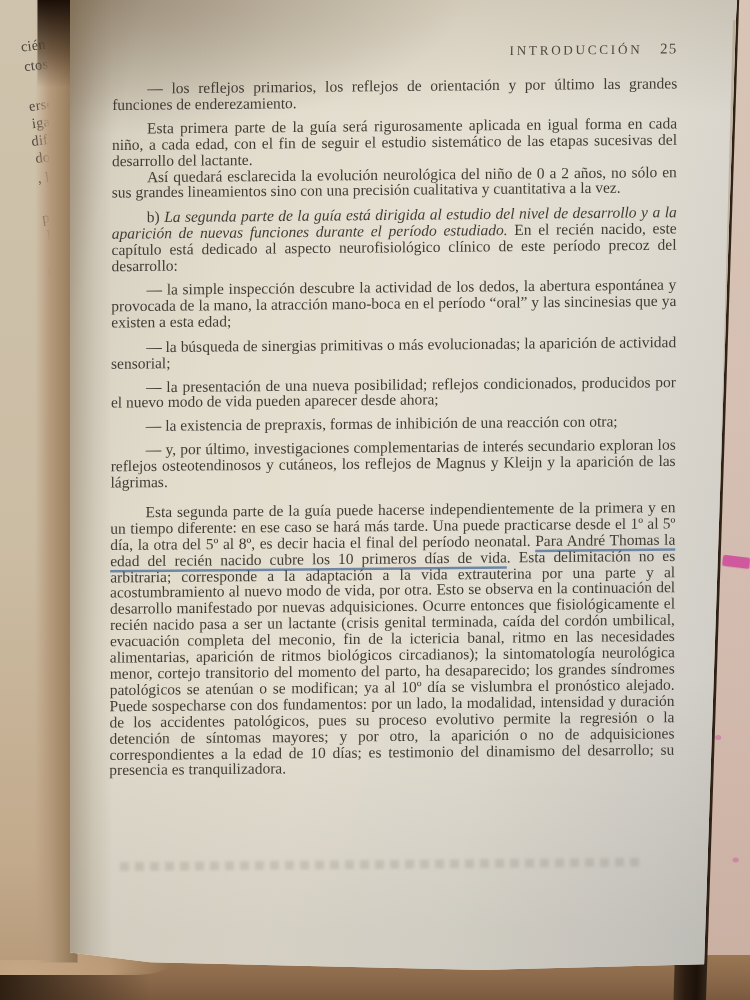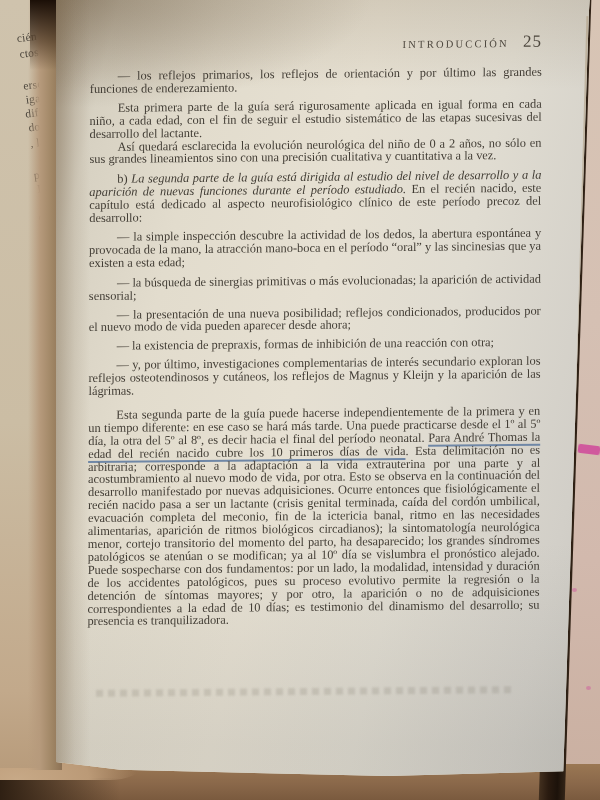--- a/index.html
+++ b/index.html
@@ -55,21 +55,21 @@
   .fore-edge{position:absolute;right:12px;top:20px;width:2px;height:96%;
     transform:rotate(1.6deg);background:rgba(170,150,120,.5);}
 
   
   .page-content{position:absolute;left:34px;top:40px;width:452px;
     transform:rotate(-0.55deg) skewX(-0.8deg);transform-origin:0 0;
     color:#413c34;}
   .running-head{display:flex;justify-content:flex-end;align-items:baseline;
     margin-bottom:14px;color:#4c463d;}
   .rh-title{font-size:10.5px;letter-spacing:2.2px;}
-  .rh-num{font-size:17px;letter-spacing:1px;margin-left:14px;}
+  .rh-num{font-size:12px;letter-spacing:1px;margin-left:14px;}
   .paragraphs{font-size:12.4px;line-height:12.9px;text-align:justify;}
   .para{margin:0;text-indent:28px;}
   .gap-sm{margin-top:6px;}
   .gap-md{margin-top:7px;}
   .gap-lg{margin-top:11px;}
   .seg-italic{font-style:italic;}
   .seg-underline{text-decoration:underline;text-decoration-thickness:1.6px;
     text-underline-offset:2.5px;text-decoration-skip-ink:none;}
   .ghost-line{position:absolute;left:40px;top:692px;width:420px;height:7px;
     background:repeating-linear-gradient(90deg,rgba(120,114,102,.20) 0 7px,rgba(120,114,102,0) 7px 12px);

